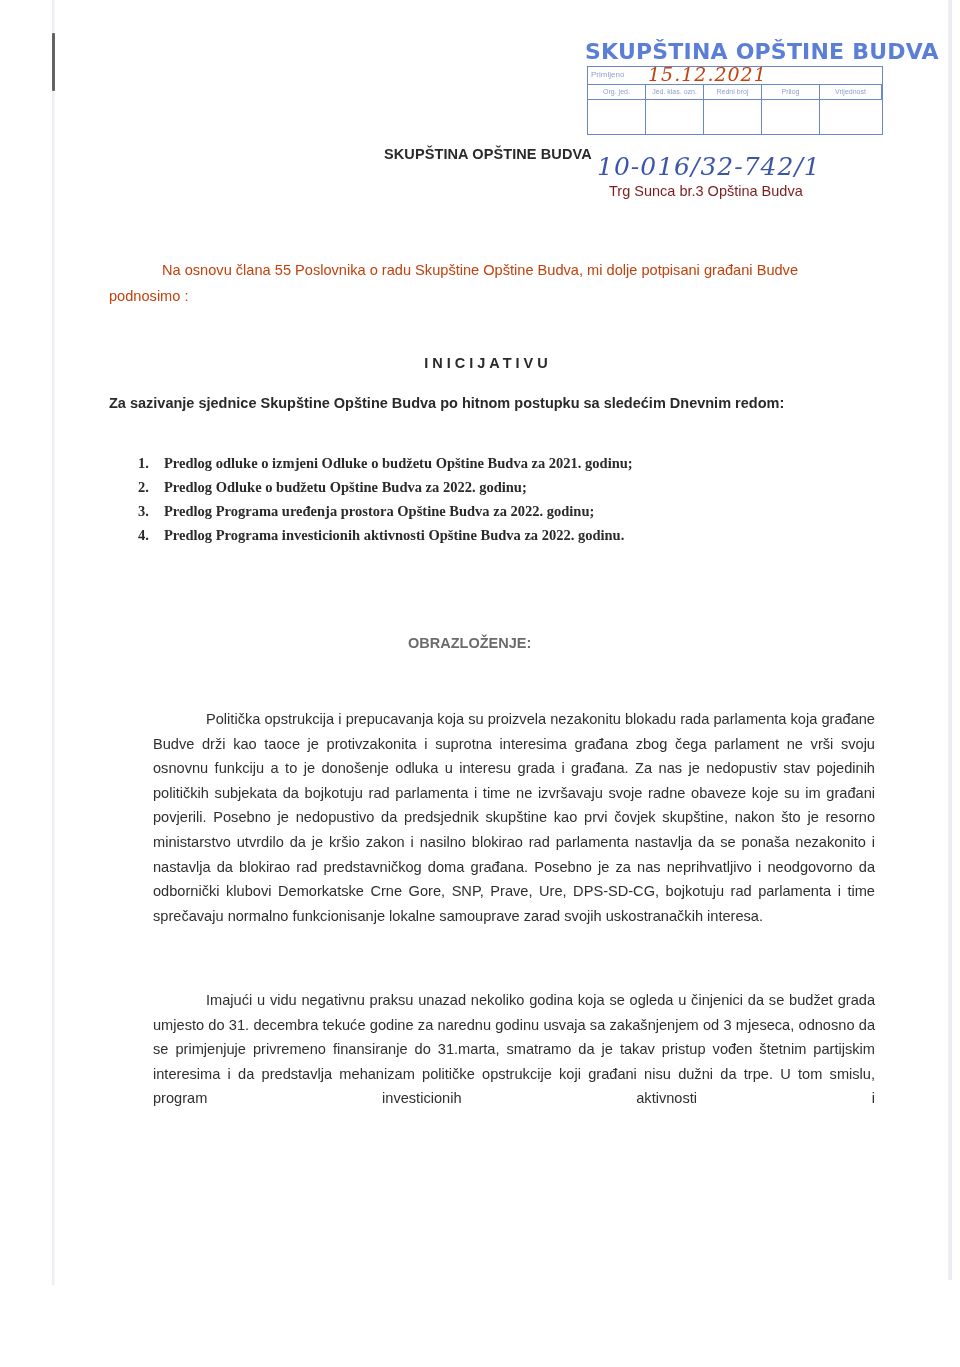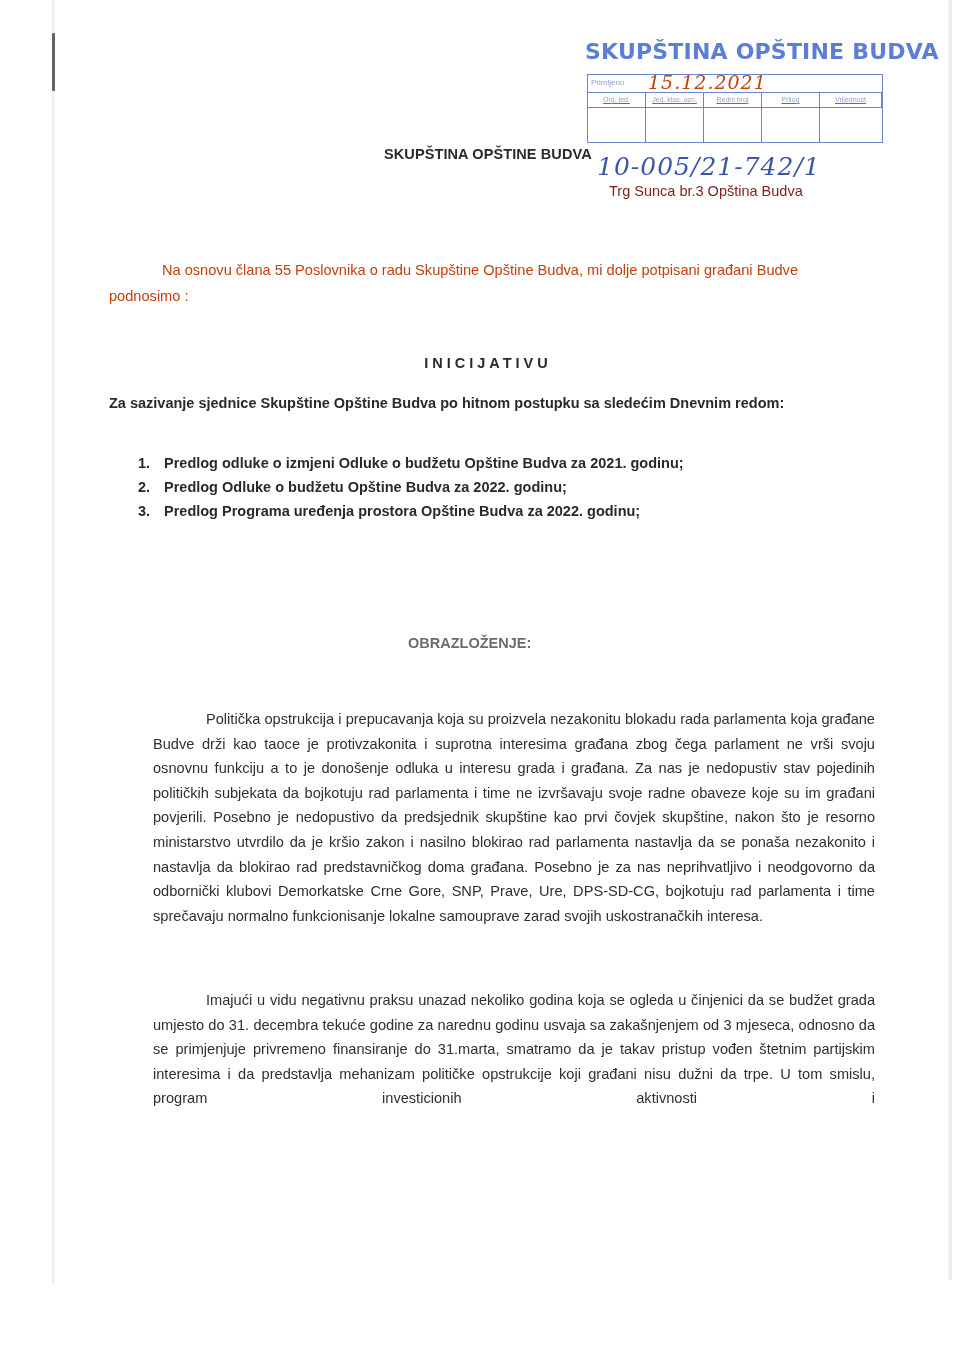--- a/index.html
+++ b/index.html
@@ -56,22 +56,21 @@
       font-weight: bold;
       letter-spacing: 0.2px;
       color: #5b7fd6;
       white-space: nowrap;
       line-height: 24px;
       margin-left: -2px;
     }
     .stamp-table {
       border: 1.5px solid #6b86c9;
       width: 294px;
-      margin-top: 10px;
-      text-decoration: underline;
+      margin-top: 2px;
     }
     .stamp-row-received {
       height: 17px;
       border-bottom: 1.5px solid #6b86c9;
       position: relative;
     }
     .stamp-label-small {
       font-size: 8px;
       color: #8ea0cf;
       position: absolute;
@@ -187,20 +186,21 @@
       padding: 0;
       list-style: none;
       font-size: 14.5px;
       font-weight: bold;
       color: #2a2a2a;
     }
     .agenda li {
       height: 24px;
       line-height: 24px;
       white-space: nowrap;
+      font-family: Liberation Serif, serif;
     }
     .agenda .num {
       display: inline-block;
       width: 26px;
     }
 
     .section-title {
       position: absolute;
       left: 408px;
       top: 635px;
@@ -246,35 +246,36 @@
       <div class="stamp-head">Redni broj</div>
       <div class="stamp-head">Prilog</div>
       <div class="stamp-head">Vrijednost</div>
       <div class="stamp-cell"></div>
       <div class="stamp-cell"></div>
       <div class="stamp-cell"></div>
       <div class="stamp-cell"></div>
       <div class="stamp-cell"></div>
     </div>
   </div>
-  <div class="stamp-number">10-005/21-742/1</div>
+  <div class="stamp-number">10-016/32-742/1</div>
 </div>
 
 <div class="doc">
   <div class="recipient">SKUPŠTINA OPŠTINE BUDVA</div>
   <div class="address">Trg Sunca br.3 Opština Budva</div>
 
   <div class="intro"><span class="indent"></span><span>Na osnovu člana 55 Poslovnika o radu Skupštine Opštine Budva, mi dolje potpisani građani Budve podnosimo :</span></div>
 
   <div class="initiative-title">INICIJATIVU</div>
   <div class="initiative-intro">Za sazivanje sjednice Skupštine Opštine Budva po hitnom postupku sa sledećim Dnevnim redom:</div>
 
   <ol class="agenda">
     <li><span class="num">1.</span><span>Predlog odluke o izmjeni Odluke o budžetu Opštine Budva za 2021. godinu;</span></li>
     <li><span class="num">2.</span><span>Predlog Odluke o budžetu Opštine Budva za 2022. godinu;</span></li>
     <li><span class="num">3.</span><span>Predlog Programa uređenja prostora Opštine Budva za 2022. godinu;</span></li>
+    <li><span class="num">4.</span><span>Predlog Programa investicionih aktivnosti Opštine Budva za 2022. godinu.</span></li>
   </ol>
 
   <div class="section-title">OBRAZLOŽENJE:</div>
 
   <div class="para para-1"><span class="indent"></span><span>Politička opstrukcija i prepucavanja koja su proizvela nezakonitu blokadu rada parlamenta koja građane Budve drži kao taoce je protivzakonita i suprotna interesima građana zbog čega parlament ne vrši svoju osnovnu funkciju a to je donošenje odluka u interesu grada i građana. Za nas je nedopustiv stav pojedinih političkih subjekata da bojkotuju rad parlamenta i time ne izvršavaju svoje radne obaveze koje su im građani povjerili. Posebno je nedopustivo da predsjednik skupštine kao prvi čovjek skupštine, nakon što je resorno ministarstvo utvrdilo da je kršio zakon i nasilno blokirao rad parlamenta nastavlja da se ponaša nezakonito i nastavlja da blokirao rad predstavničkog doma građana. Posebno je za nas neprihvatljivo i neodgovorno da odbornički klubovi Demorkatske Crne Gore, SNP, Prave, Ure, DPS-SD-CG, bojkotuju rad parlamenta i time sprečavaju normalno funkcionisanje lokalne samouprave zarad svojih uskostranačkih interesa.</span></div>
   <div class="para para-2 para-2-last-justify"><span class="indent"></span><span>Imajući u vidu negativnu praksu unazad nekoliko godina koja se ogleda u činjenici da se budžet grada umjesto do 31. decembra tekuće godine za narednu godinu usvaja sa zakašnjenjem od 3 mjeseca, odnosno da se primjenjuje privremeno finansiranje do 31.marta, smatramo da je takav pristup vođen štetnim partijskim interesima i da predstavlja mehanizam političke opstrukcije koji građani nisu dužni da trpe. U tom smislu, program investicionih aktivnosti i</span></div>
 </div>
 
 </body></html>

